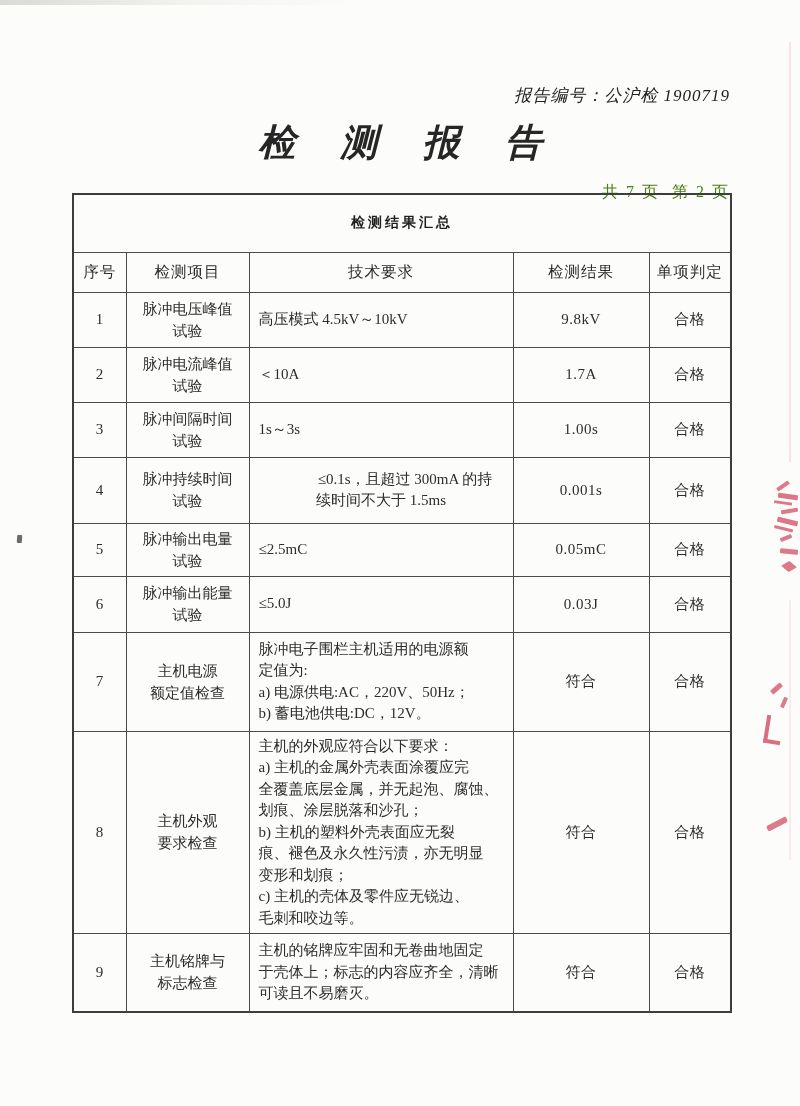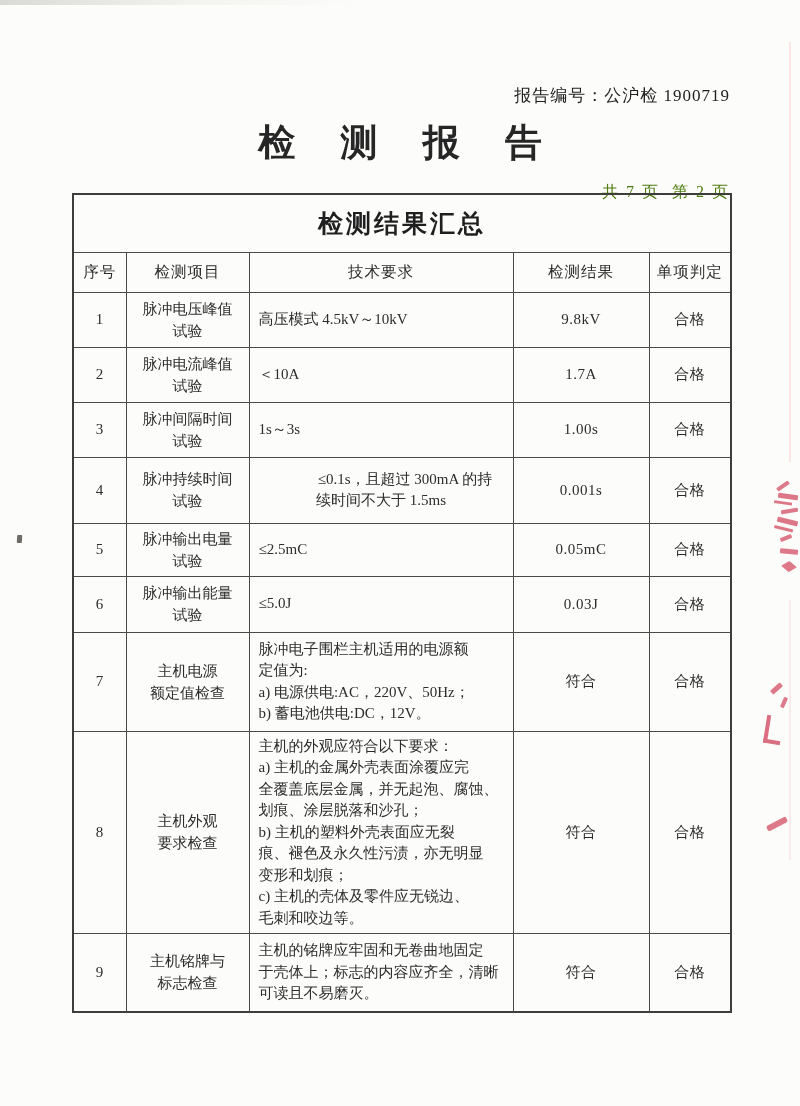--- a/index.html
+++ b/index.html
@@ -19,27 +19,29 @@
   .edge-tint-1,.edge-tint-2{
     position:absolute;width:2px;background:#f0a3ad;opacity:.28;
   }
   .edge-tint-1{left:789px;top:42px;height:420px;}
   .edge-tint-2{left:789px;top:600px;height:260px;opacity:.18;}
 
   .report-no{
     position:absolute;top:84px;right:70px;
     font-size:17px;letter-spacing:1px;color:#222;
     white-space:pre;
+    font-style:italic;
   }
   .title{
     position:absolute;top:118px;left:0;width:100%;
     margin:0;text-align:center;
     font-size:37px;font-weight:600;letter-spacing:18px;
     text-indent:18px; 
     color:#262626;
+    font-style:italic;
   }
   .page-info{
     position:absolute;top:182px;right:70px;
     font-size:16px;letter-spacing:2px;color:#4d7c0f;
     white-space:pre;
   }
 
   table.results{
     position:absolute;left:72px;top:193px;
     width:658px;
@@ -49,21 +51,21 @@
     font-size:15px;
   }
   .results th,.results td{
     border:1px solid #4a4a4a;
     vertical-align:middle;
     white-space:pre-line;
     overflow:hidden;
   }
   tr.table-title-row{height:58px;}
   tr.table-title-row th{
-    font-size:25px;font-weight:600;letter-spacing:3px;color:#1f1f1f;
+    font-size:14px;font-weight:600;letter-spacing:3px;color:#1f1f1f;
   }
   tr.header-row{height:40px;}
   tr.header-row th{
     font-weight:400;font-size:15.5px;letter-spacing:1px;text-align:center;
   }
   .cell-no,.cell-result,.cell-judge{text-align:center;letter-spacing:.5px;}
   .cell-item{text-align:center;line-height:22px;padding:2px 6px;margin-top:20px;}
   .cell-req{text-align:left;padding:4px 9px;line-height:21.5px;}
   .results tbody tr:nth-child(4) .cell-req{text-align:center;text-indent:48px;}
   .results tbody tr:nth-child(7) .cell-req,

